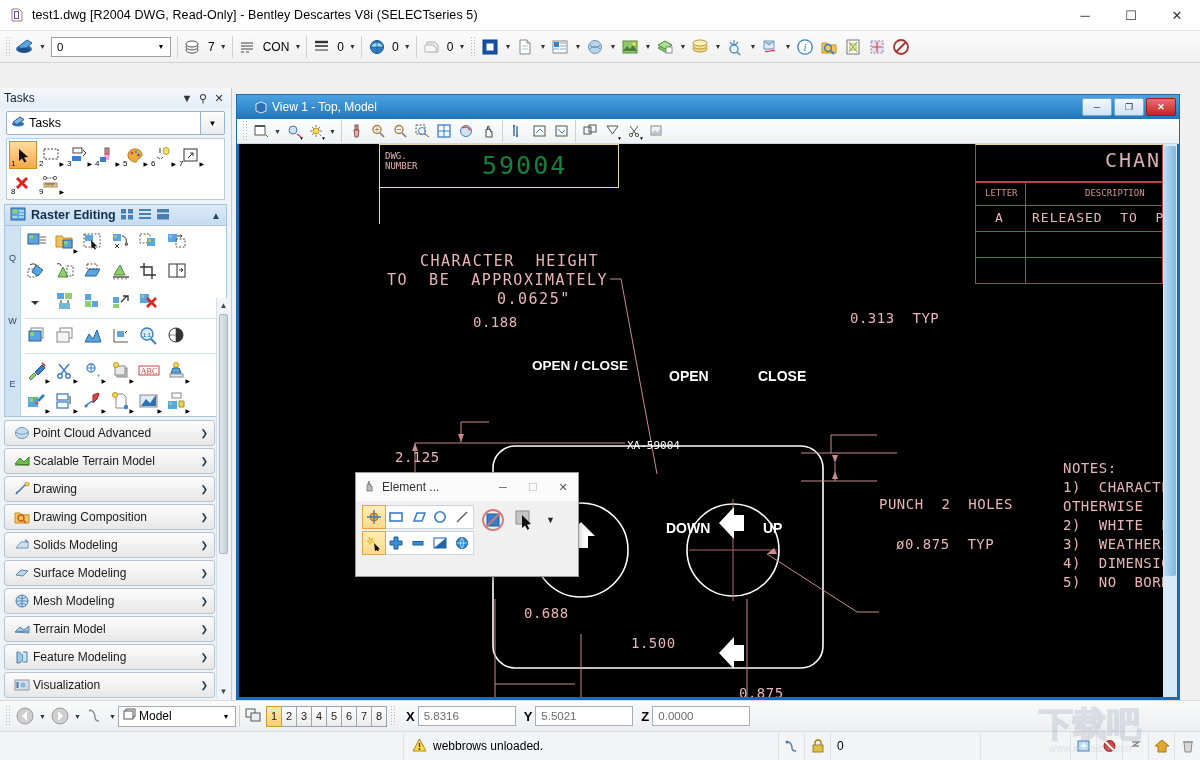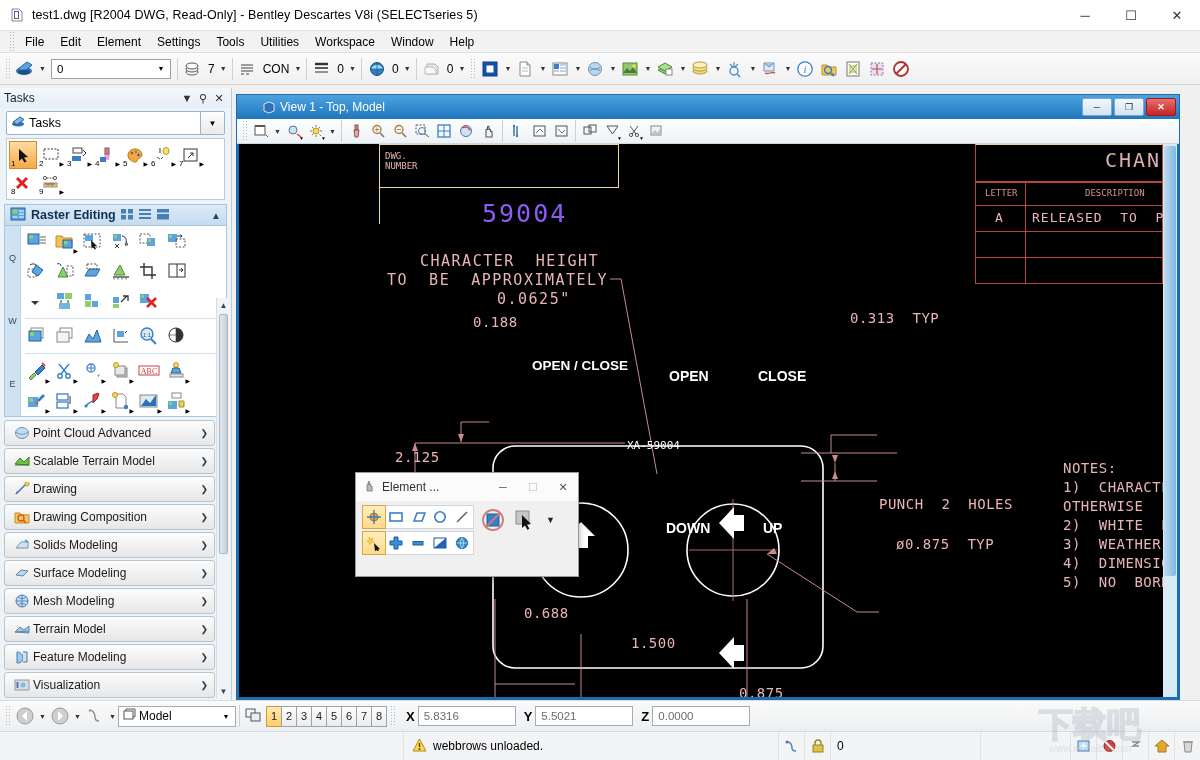--- a/index.html
+++ b/index.html
@@ -109,21 +109,21 @@
   .panel-scroll .sarrow { height: 14px; display: flex; align-items: center; justify-content: center;
                           font-size: 8px; color: #444; }
   .panel-scroll .sthumb { position: absolute; top: 16px; left: 2px; right: 2px; height: 240px;
                           background: linear-gradient(90deg,#e2e8ee,#c4ced8); border: 1px solid #aab6c2;
                           border-radius: 2px; }
 
   
   .viewwin { position: absolute; left: 236px; top: 94px; width: 944px; height: 606px;
              background: #1a6cb0; border: 1px solid #1a6cb0; }
   .viewtitle { height: 24px; background: linear-gradient(#4da3e0,#1f76bd);
-               display: flex; align-items: center; padding-left: 24px; position: relative; }
+               display: flex; align-items: center; padding-left: 16px; position: relative; }
   .viewtitle .vicon { width: 15px; display: flex; align-items: center; justify-content: center; }
   .viewtitle .vt { font-size: 12px; color: #fff; margin-left: 4px; }
   .vwbtns { position: absolute; right: 3px; top: 3px; display: flex; gap: 2px; }
   .vwb { width: 30px; height: 18px; background: linear-gradient(#f2f8fd,#d2e3f2);
          border: 1px solid #7aa9cd; border-radius: 2px; display: flex; align-items: center;
          justify-content: center; font-size: 9px; color: #123; }
   .vwb.x { background: linear-gradient(#e96f6f,#c52222); border-color: #a01717; color: #fff; font-weight: bold;}
   .viewtools { height: 25px; background: linear-gradient(#fdfdfd,#eef1f4);
                display: flex; align-items: center; padding: 0 2px; border-bottom: 1px solid #cfd8e0; }
   .vtb { width: 22px; height: 21px; display: flex; align-items: center; justify-content: center;
@@ -204,32 +204,20 @@
         </svg>
     </span>
     <span class="ttl">test1.dwg [R2004 DWG, Read-Only] - Bentley Descartes V8i (SELECTseries 5)</span>
     <div class="wbtns">
       <div class="wbtn">─</div>
       <div class="wbtn">☐</div>
       <div class="wbtn close">✕</div>
     </div>
   </div>
 
-  <div class="menubar">
-    <span class="grip"></span>
-    <div class="mi">File</div>
-    <div class="mi">Edit</div>
-    <div class="mi">Element</div>
-    <div class="mi">Settings</div>
-    <div class="mi">Tools</div>
-    <div class="mi">Utilities</div>
-    <div class="mi">Workspace</div>
-    <div class="mi">Window</div>
-    <div class="mi">Help</div>
-  </div>
 
   <div class="toolbar">
     <span class="grip"></span>
     <div class="tbtn">
       <svg width="20" height="18" viewBox="0 0 20 18">
           <ellipse cx="9" cy="11" rx="8" ry="4" fill="#2f6fb5"></ellipse>
           <path d="M3 9 L12 2 L17 5 L9 12Z" fill="#5aa4e0" stroke="#255f9e"></path>
           <ellipse cx="9" cy="12" rx="6" ry="2.5" fill="#1d4f86"></ellipse>
         </svg>
     </div>
@@ -1044,21 +1032,21 @@
             <path d="M3 9l3-3 2.5 2.5L11 5v5H3z" fill="#b9c6d2"></path>
           </svg>
         </div>
     </div>
 
     <div class="canvas">
 
       <div style="position:absolute;left:140px;top:0px;width:240px;height:44px;border:1.5px solid #e8d9a0;"></div>
       <div class="cadtxt" style="left:146px;top:7px;font-size:9px;line-height:10px;letter-spacing:0;">DWG.</div>
       <div class="cadtxt" style="left:146px;top:17px;font-size:9px;line-height:10px;letter-spacing:0;">NUMBER</div>
-      <div class="cadtxt" style="left:243px;top:7px;font-size:25px;letter-spacing:2px;color:#8b5cf6;margin-top:48px;">59004</div>
+      <div class="cadtxt" style="left:243px;top:7px;font-size:25px;letter-spacing:2px;color:#15803d;">59004</div>
       <div style="position:absolute;left:140px;top:44px;width:240px;height:36px;border-left:1.5px solid #e8d9a0;"></div>
 
       <div style="position:absolute;left:736px;top:0px;right:14px;height:38px;border:1px solid #b94444;border-top:1.5px solid #e8d9a0;"></div>
       <div class="cadtxt" style="left:866px;top:4px;font-size:20px;color:#d8b0b0;letter-spacing:2px;">CHAN</div>
       <div style="position:absolute;left:736px;top:38px;right:14px;height:24px;border:1px solid #b94444;"></div>
       <div style="position:absolute;left:786px;top:38px;width:1px;height:102px;background:#b94444;"></div>
       <div class="cadtxt" style="left:746px;top:44px;font-size:9px;letter-spacing:0;color:#d09090;">LETTER</div>
       <div class="cadtxt" style="left:846px;top:44px;font-size:9px;letter-spacing:0;color:#d09090;">DESCRIPTION</div>
       <div style="position:absolute;left:736px;top:62px;right:14px;height:26px;border:1px solid #b94444;border-top:none;"></div>
       <div class="cadtxt" style="left:756px;top:66px;font-size:13px;letter-spacing:1px;">A</div>

